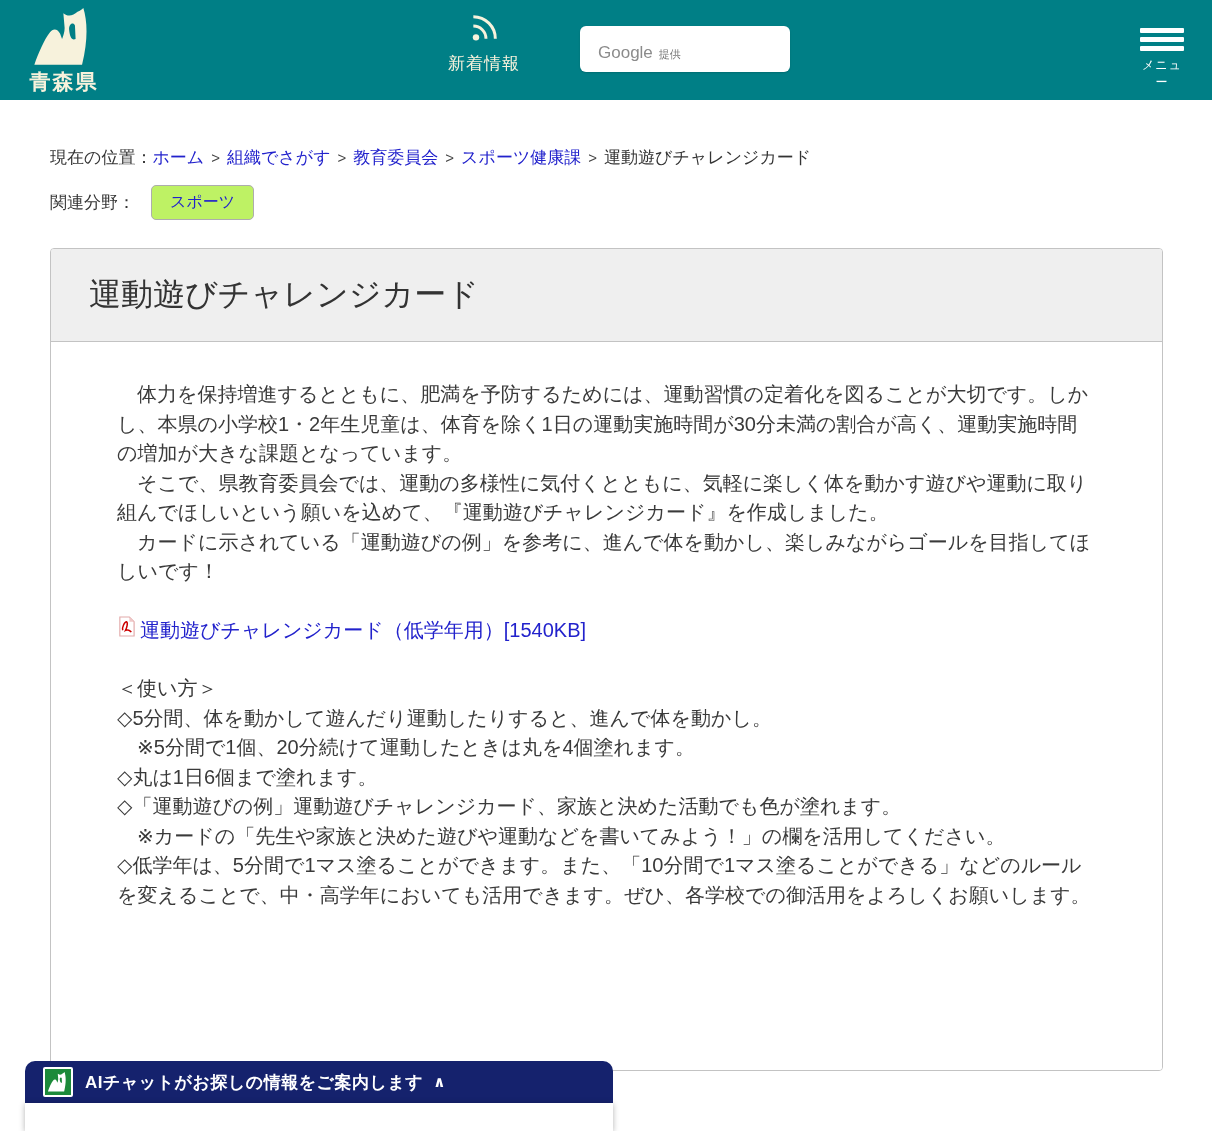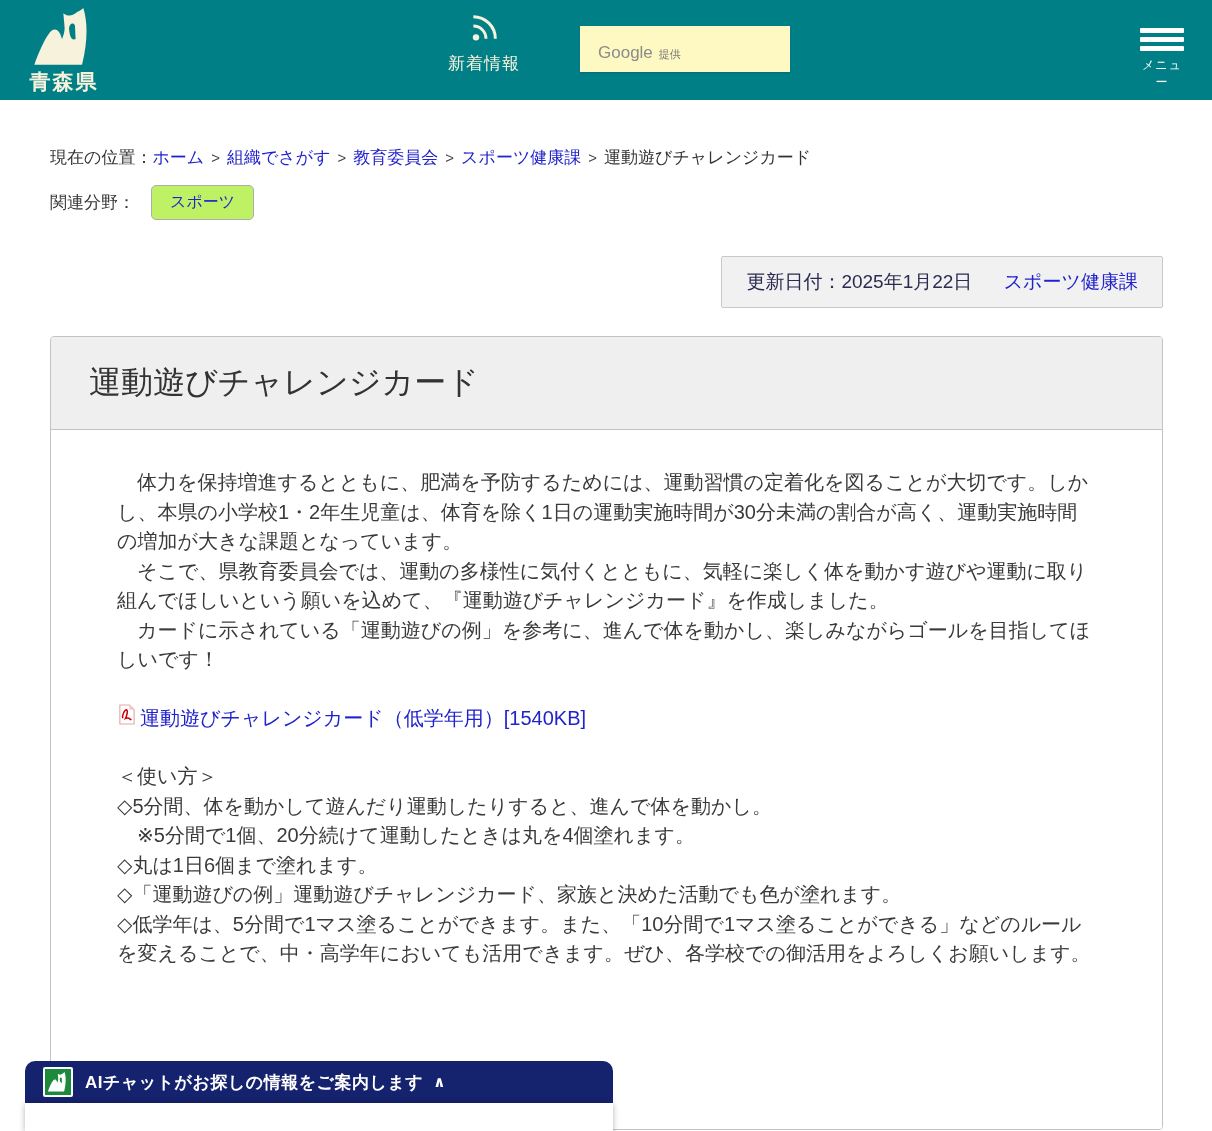--- a/index.html
+++ b/index.html
@@ -5,22 +5,22 @@
   html,body{margin:0;padding:0;width:1212px;height:1131px;overflow:hidden;background:#fff;
     font-family:"Liberation Sans","DejaVu Sans",sans-serif;}
   *{box-sizing:border-box;}
 
   
   .site-header{position:relative;height:100px;background:#007F86;}
   .brand{position:absolute;left:22px;top:8px;width:84px;text-align:center;cursor:pointer;}
   .brand-label{color:#F7F2DC;font-size:21px;font-weight:bold;letter-spacing:2px;margin-top:-2px;}
   .whatsnew{position:absolute;left:438px;top:12px;width:92px;text-align:center;color:#F7F2DC;cursor:pointer;}
   .whatsnew-label{font-size:17px;margin-top:4px;letter-spacing:1px;font-family:Liberation Serif, serif;}
-  .searchbox{position:absolute;left:580px;top:26px;width:210px;height:46px;background:#fef9c3;
-    border-radius:0;box-shadow:0 1px 2px rgba(0,0,0,.15);cursor:text;}
+  .searchbox{position:absolute;left:580px;top:26px;width:210px;height:46px;background:#ffffff;
+    border-radius:6px;box-shadow:0 1px 2px rgba(0,0,0,.15);cursor:text;}
   .google-mark{position:absolute;left:18px;bottom:9px;color:#8b8b8b;font-size:17px;}
   .google-mark small{font-size:11px;color:#777;margin-left:6px;}
   .menu-btn{position:absolute;right:27px;top:28px;width:46px;text-align:center;cursor:pointer;}
   .menu-btn .bar{display:block;width:44px;height:5px;background:#fff;margin:0 auto 4px auto;border-radius:1px;}
   .menu-label{color:#fff;font-size:12px;margin-top:6px;letter-spacing:1px;}
 
   
   .main{width:1113px;margin-left:50px;}
   .breadcrumb{margin-top:46px;font-size:17px;color:#333;}
   .breadcrumb a{color:#2222CC;text-decoration:none;cursor:pointer;}
@@ -98,26 +98,20 @@
 
   <div class="breadcrumb">
     <span>現在の位置：</span><a>ホーム</a><span class="crumb-sep">&gt;</span><a>組織でさがす</a><span class="crumb-sep">&gt;</span><a>教育委員会</a><span class="crumb-sep">&gt;</span><a>スポーツ健康課</a><span class="crumb-sep">&gt;</span><span>運動遊びチャレンジカード</span>
   </div>
 
   <div class="related-row">
     <span>関連分野：</span>
     <button class="related-tag">スポーツ</button>
   </div>
 
-  <div class="update-row">
-    <div class="update-box">
-      <span class="update-date">更新日付：2025年1月22日</span>
-      <a class="update-dept">スポーツ健康課</a>
-    </div>
-  </div>
 
   <div class="card">
     <div class="card-head">
       <h1>運動遊びチャレンジカード</h1>
     </div>
     <div class="card-body">
       <p>　体力を保持増進するとともに、肥満を予防するためには、運動習慣の定着化を図ることが大切です。しかし、本県の小学校1・2年生児童は、体育を除く1日の運動実施時間が30分未満の割合が高く、運動実施時間の増加が大きな課題となっています。</p>
       <p>　そこで、県教育委員会では、運動の多様性に気付くとともに、気軽に楽しく体を動かす遊びや運動に取り組んでほしいという願いを込めて、『運動遊びチャレンジカード』を作成しました。</p>
       <p>　カードに示されている「運動遊びの例」を参考に、進んで体を動かし、楽しみながらゴールを目指してほしいです！</p>
 
@@ -130,20 +124,21 @@
           </svg>
         </span>
         <a>運動遊びチャレンジカード（低学年用）[1540KB]</a>
       </div>
 
       <div class="usage-head">＜使い方＞</div>
       <div>◇5分間、体を動かして遊んだり運動したりすると、進んで体を動かし。</div>
       <div>　※5分間で1個、20分続けて運動したときは丸を4個塗れます。</div>
       <div>◇丸は1日6個まで塗れます。</div>
       <div>◇「運動遊びの例」運動遊びチャレンジカード、家族と決めた活動でも色が塗れます。</div>
+      <div>　※カードの「先生や家族と決めた遊びや運動などを書いてみよう！」の欄を活用してください。</div>
 
       <p class="note">◇低学年は、5分間で1マス塗ることができます。また、「10分間で1マス塗ることができる」などのルールを変えることで、中・高学年においても活用できます。ぜひ、各学校での御活用をよろしくお願いします。</p>
     </div>
   </div>
 </div>
 
 <div class="chat-wrap">
   <div class="chat-head">
     <span class="chat-logo">
       <svg width="22" height="20" viewBox="0 0 100 90">

